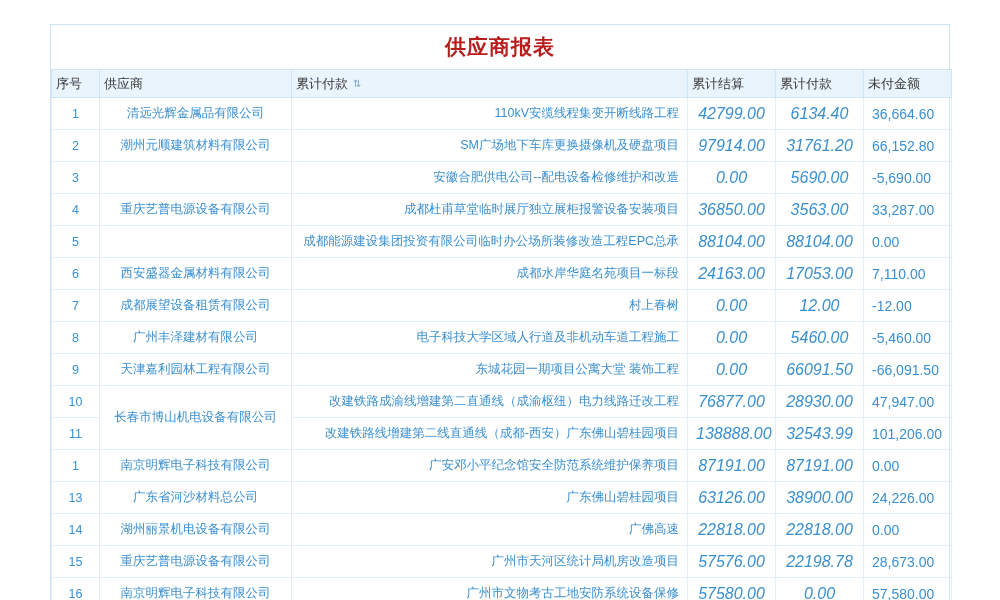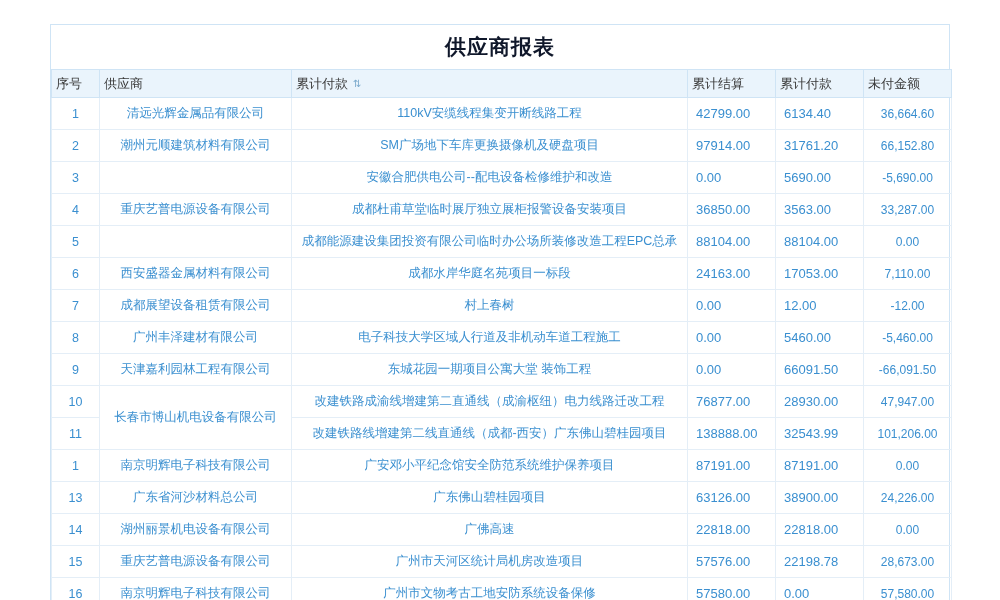--- a/index.html
+++ b/index.html
@@ -25,21 +25,21 @@
     background: #ffffff;
     border: 1px solid #cfe4f5;
     box-sizing: border-box;
   }
   .report-title {
     height: 44px;
     line-height: 44px;
     text-align: center;
     font-size: 21px;
     font-weight: bold;
-    color: #0f172a;
+    color: #b91c1c;
     letter-spacing: 1px;
     background: #ffffff;
   }
   table.report {
     width: 100%;
     border-collapse: collapse;
     table-layout: fixed;
     font-size: 12.5px;
   }
   table.report th {
@@ -65,32 +65,33 @@
   }
   td.c-idx {
     text-align: center;
     color: #3a3a3a;
   }
   td.c-sup {
     text-align: center;
     color: #3a8fd0;
   }
   td.c-proj {
-    text-align: center;
+    text-align: right;
     color: #3a8fd0;
   }
   td.c-num {
+    text-align: center;
+    color: #3a8fd0;
+    font-size: 16px;
+    font-style: italic;
+  }
+  td.c-unpaid {
     text-align: left;
-    color: #3a8fd0;
-    font-size: 13px;
-  }
-  td.c-unpaid {
-    text-align: center;
     color: #3a3a3a;
-    font-size: 12px;
+    font-size: 14px;
   }
   .col-idx { width: 48px; }
   .col-sup { width: 192px; }
   .col-proj { width: 396px; }
   .col-a { width: 88px; }
   .col-b { width: 88px; }
   .col-c { width: 88px; }
   .sort-icon {
     display: inline-block;
     margin-left: 5px;

